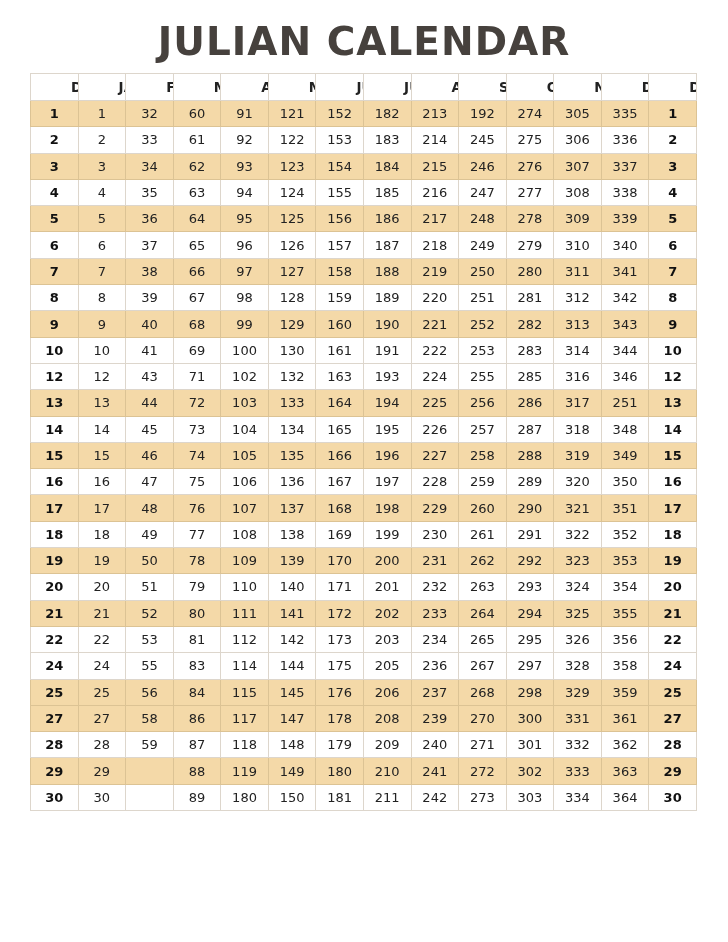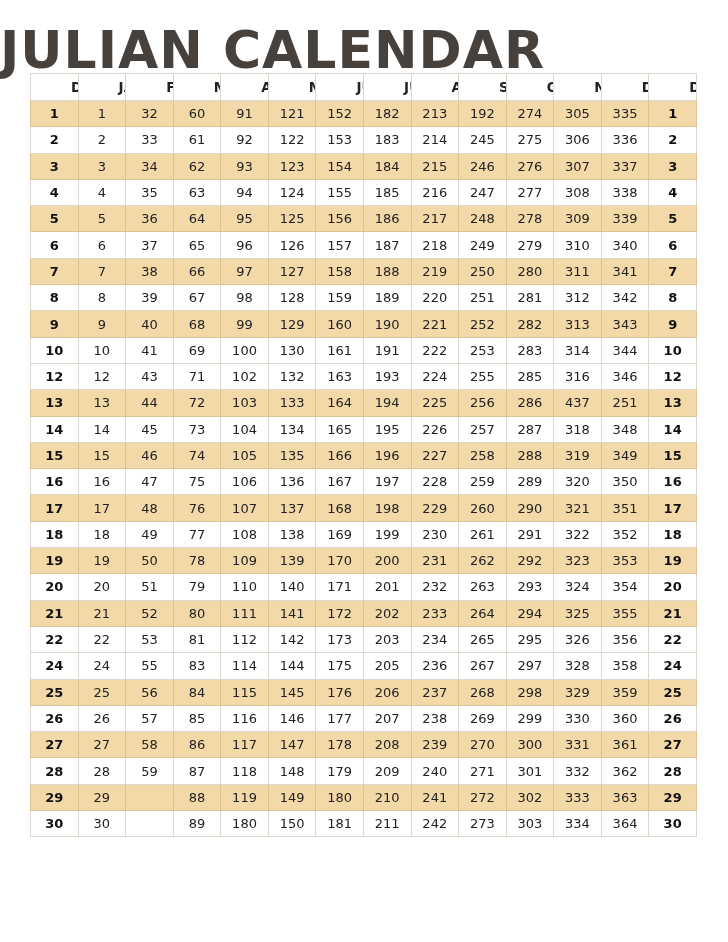--- a/index.html
+++ b/index.html
@@ -1,19 +1,19 @@
 <!DOCTYPE html>
 <html><head>
 <meta charset="utf-8">
 <style>
   html, body { margin: 0; padding: 0; background: #ffffff; }
   body { width: 728px; height: 942px; position: relative; overflow: hidden; font-family: "DejaVu Sans", sans-serif; }
   .title {
-    position: absolute; left: 0; top: 26px; width: 728px; text-align: left;
-    font-family: "DejaVu Sans", sans-serif; font-weight: bold; font-size: 52px;
+    position: absolute; left: 0; top: 18px; width: 728px; text-align: center;
+    font-family: "DejaVu Sans", sans-serif; font-weight: bold; font-size: 39px;
     letter-spacing: 1px; color: #46413d; line-height: 48px;
   }
   table.cal {
     position: absolute; left: 30px; top: 73px; width: 667px;
     border-collapse: collapse; table-layout: fixed;
   }
   table.cal th, table.cal td {
     border: 1px solid #ddd6cc; text-align: center; padding: 0;
     font-size: 13px; color: #222222; overflow: hidden; white-space: nowrap;
   }
@@ -228,21 +228,21 @@
         <td>13</td>
         <td>44</td>
         <td>72</td>
         <td>103</td>
         <td>133</td>
         <td>164</td>
         <td>194</td>
         <td>225</td>
         <td>256</td>
         <td>286</td>
-        <td>437</td>
+        <td>317</td>
         <td>251</td>
         <td class="day">13</td>
       </tr>
       <tr>
         <td class="day">14</td>
         <td>14</td>
         <td>45</td>
         <td>73</td>
         <td>104</td>
         <td>134</td>
@@ -408,36 +408,20 @@
         <td>145</td>
         <td>176</td>
         <td>206</td>
         <td>237</td>
         <td>268</td>
         <td>298</td>
         <td>329</td>
         <td>359</td>
         <td class="day">25</td>
       </tr>
-      <tr>
-        <td class="day">26</td>
-        <td>26</td>
-        <td>57</td>
-        <td>85</td>
-        <td>116</td>
-        <td>146</td>
-        <td>177</td>
-        <td>207</td>
-        <td>238</td>
-        <td>269</td>
-        <td>299</td>
-        <td>330</td>
-        <td>360</td>
-        <td class="day">26</td>
-      </tr>
       <tr class="tan">
         <td class="day">27</td>
         <td>27</td>
         <td>58</td>
         <td>86</td>
         <td>117</td>
         <td>147</td>
         <td>178</td>
         <td>208</td>
         <td>239</td>

